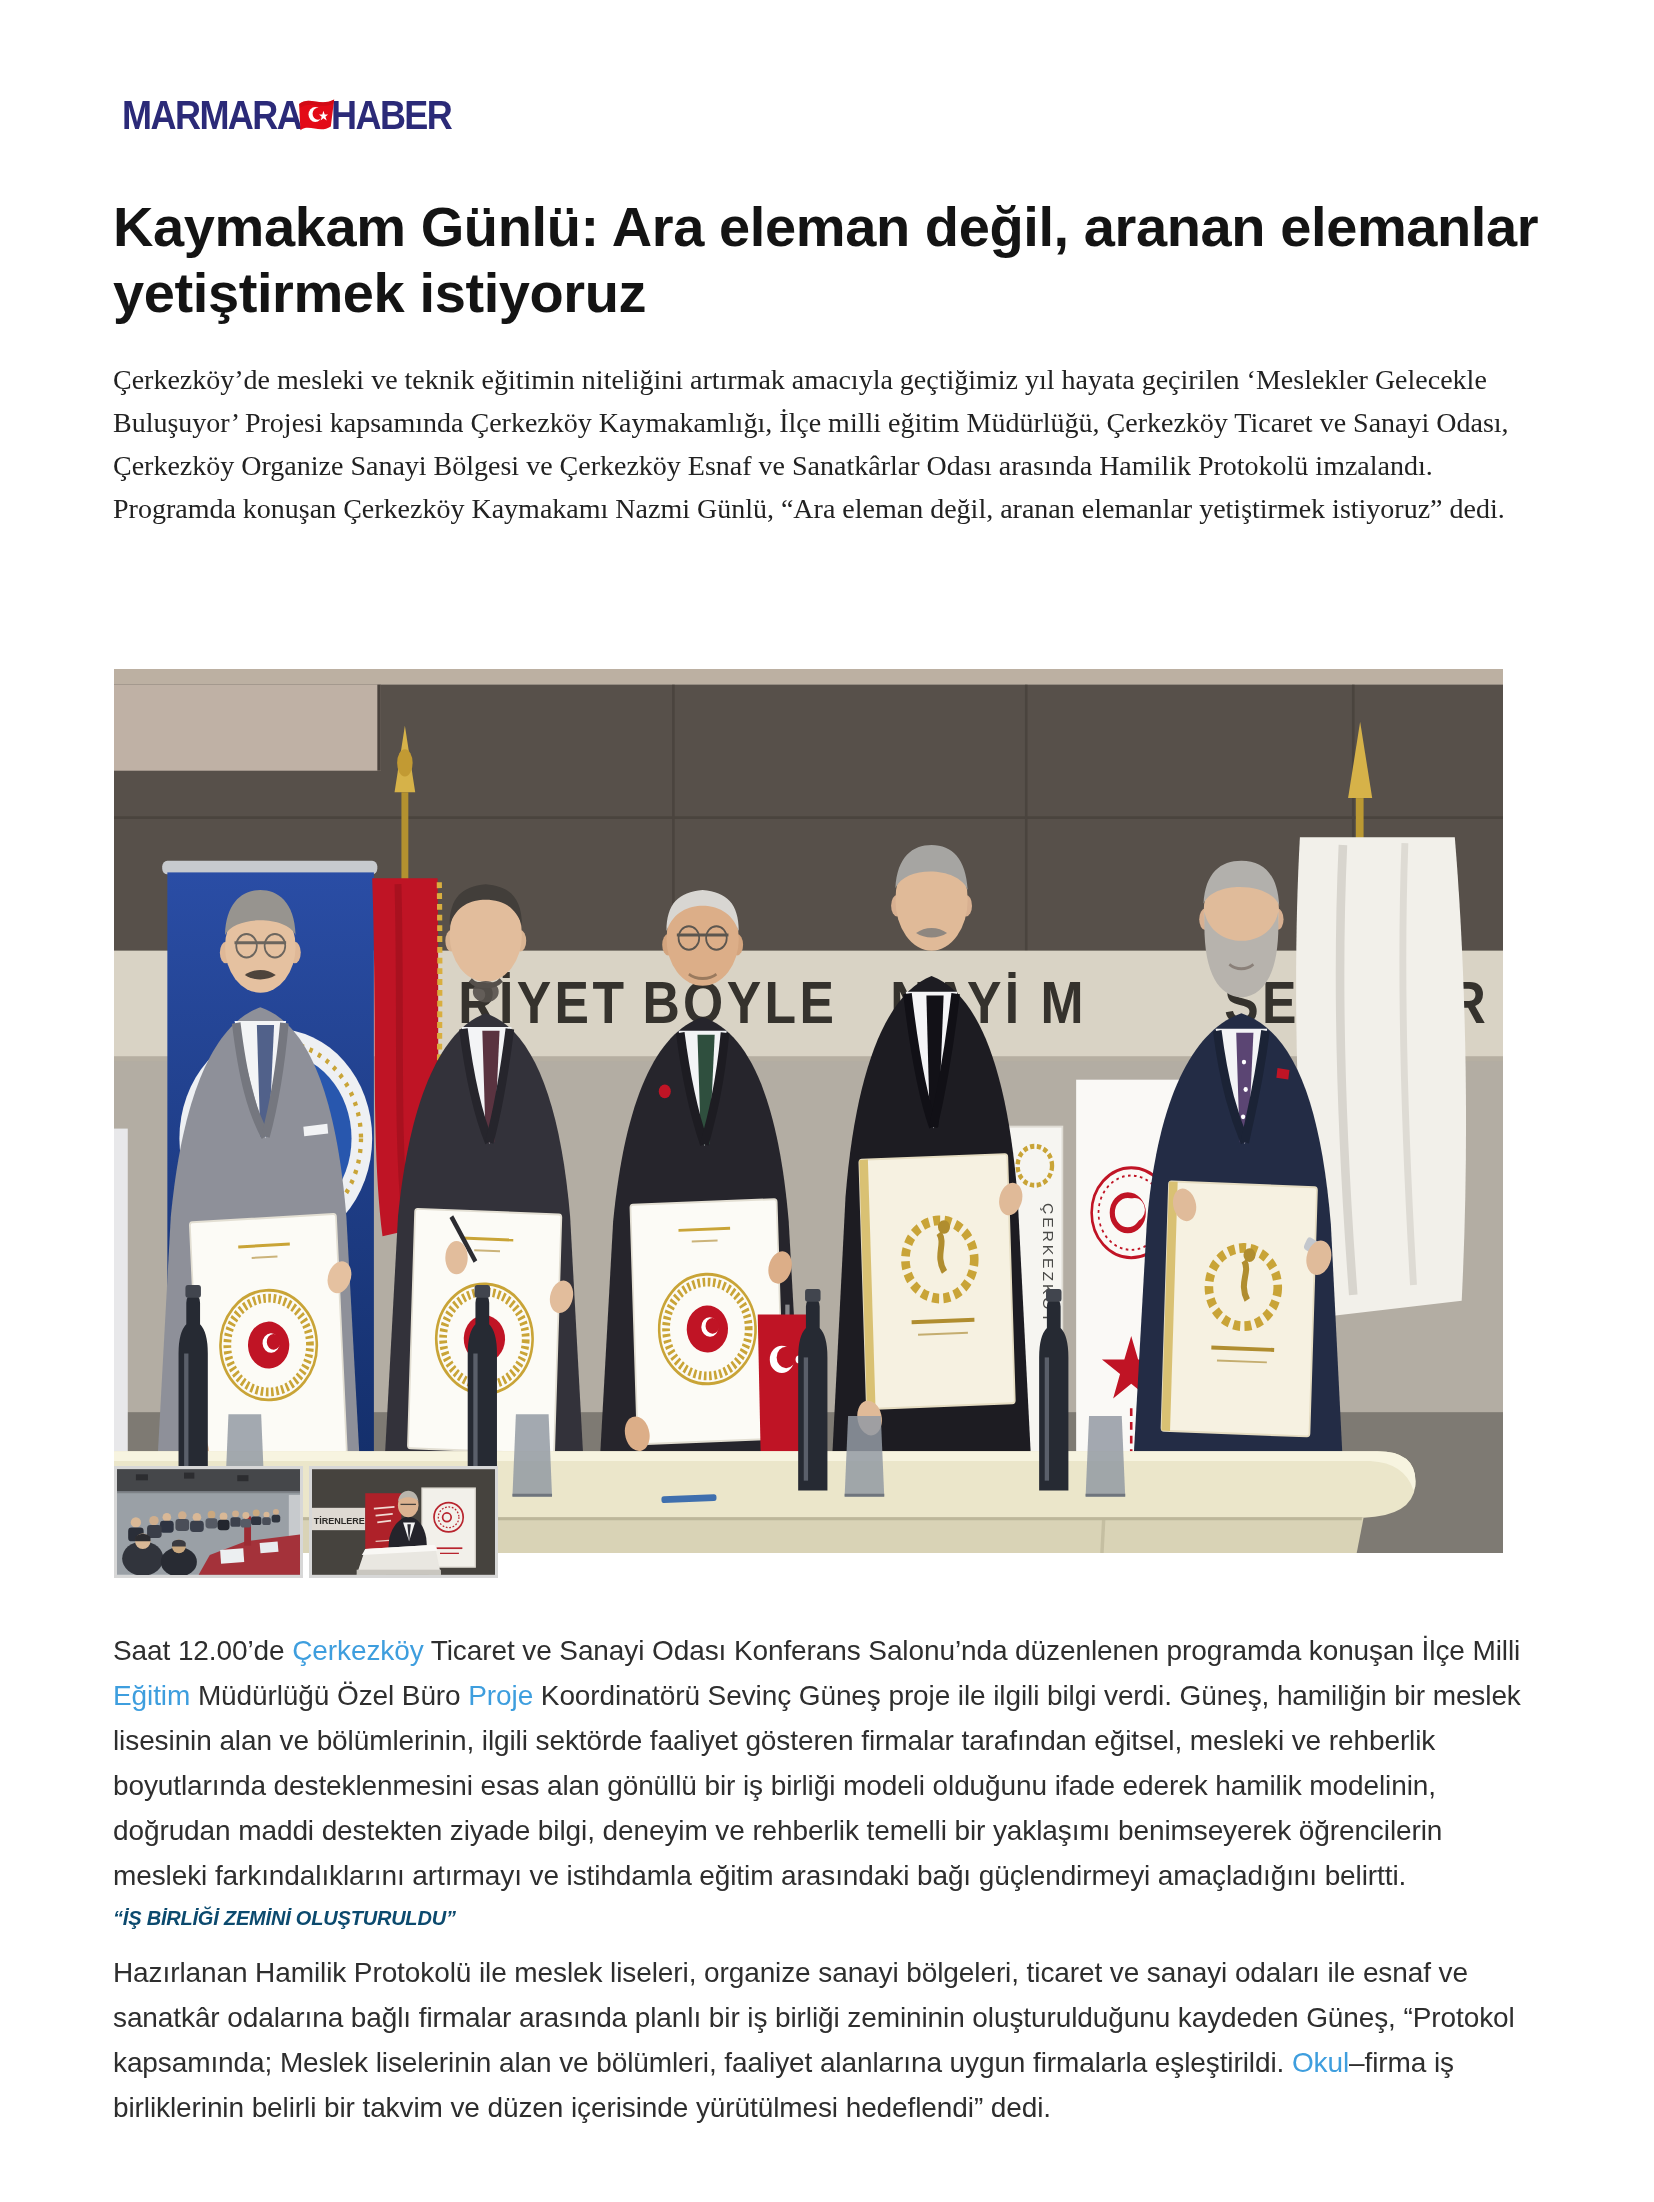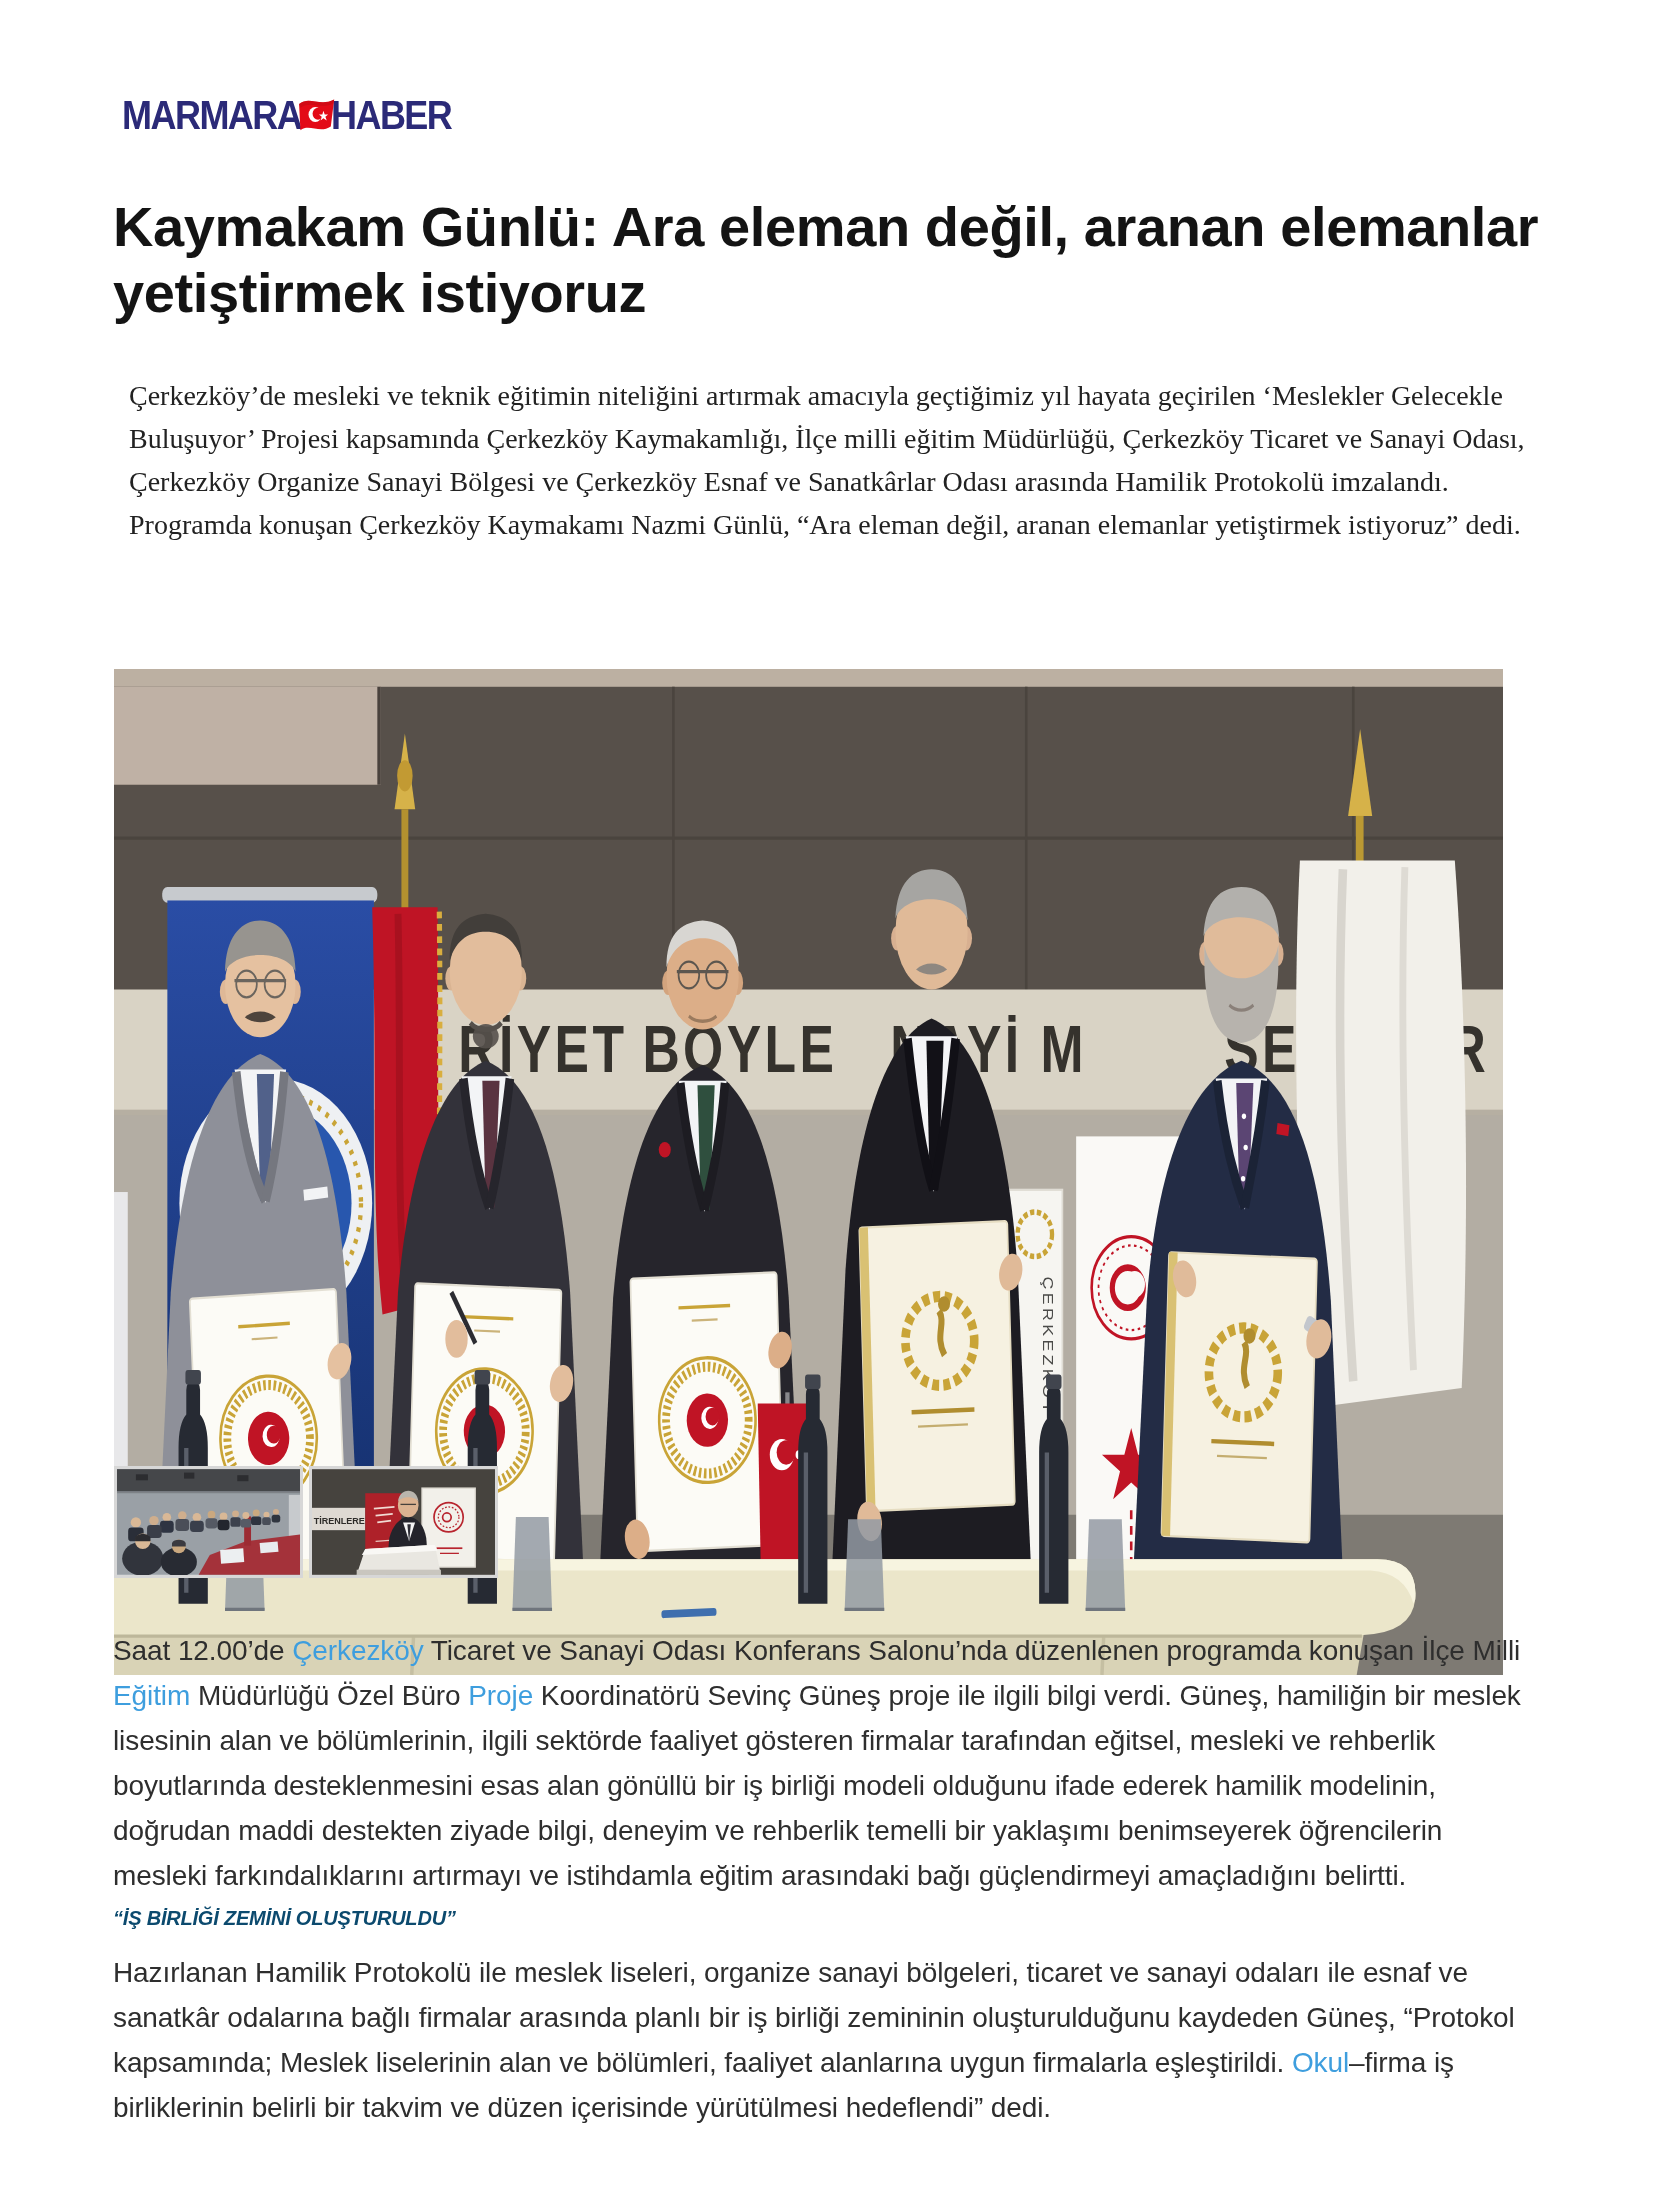--- a/index.html
+++ b/index.html
@@ -13,24 +13,24 @@
         color:#2b2a78;letter-spacing:-1.7px;line-height:1;}
   .logo-flag{width:45px;height:43px;margin:0 -6px;position:relative;z-index:2;}
 
   
   .headline{position:absolute;left:113px;top:194px;width:1428px;
         font-family:Liberation Sans, sans-serif;font-weight:700;font-size:56px;
         line-height:1.18;color:#141414;letter-spacing:-0.4px;margin:0;}
 
   
   .lead{position:absolute;left:113px;top:358px;width:1415px;
-        font-family:"Liberation Serif",serif;font-size:28px;line-height:43px;color:#222222;margin:16px;}
-
-  
-  .photo-main{position:absolute;left:114px;top:669px;width:1389px;height:1006px;display:block;}
+        font-family:"Liberation Serif",serif;font-size:28px;line-height:43px;color:#222222;margin:0;}
+
+  
+  .photo-main{position:absolute;left:114px;top:669px;width:1389px;height:884px;display:block;}
   .photo-main svg{display:block;width:100%;height:100%;}
 
   
   .thumbs{position:absolute;left:114px;top:1466px;display:flex;gap:6px;}
   .thumb{border:3.4px solid #d7d7d7;background:#ffffff;cursor:pointer;text-align:right;}
   .thumb svg{display:block;}
 
   
   .body-par{position:absolute;left:113px;width:1415px;font-size:28px;line-height:45px;
         color:#2e2e2e;margin:0;letter-spacing:-0.1px;}

